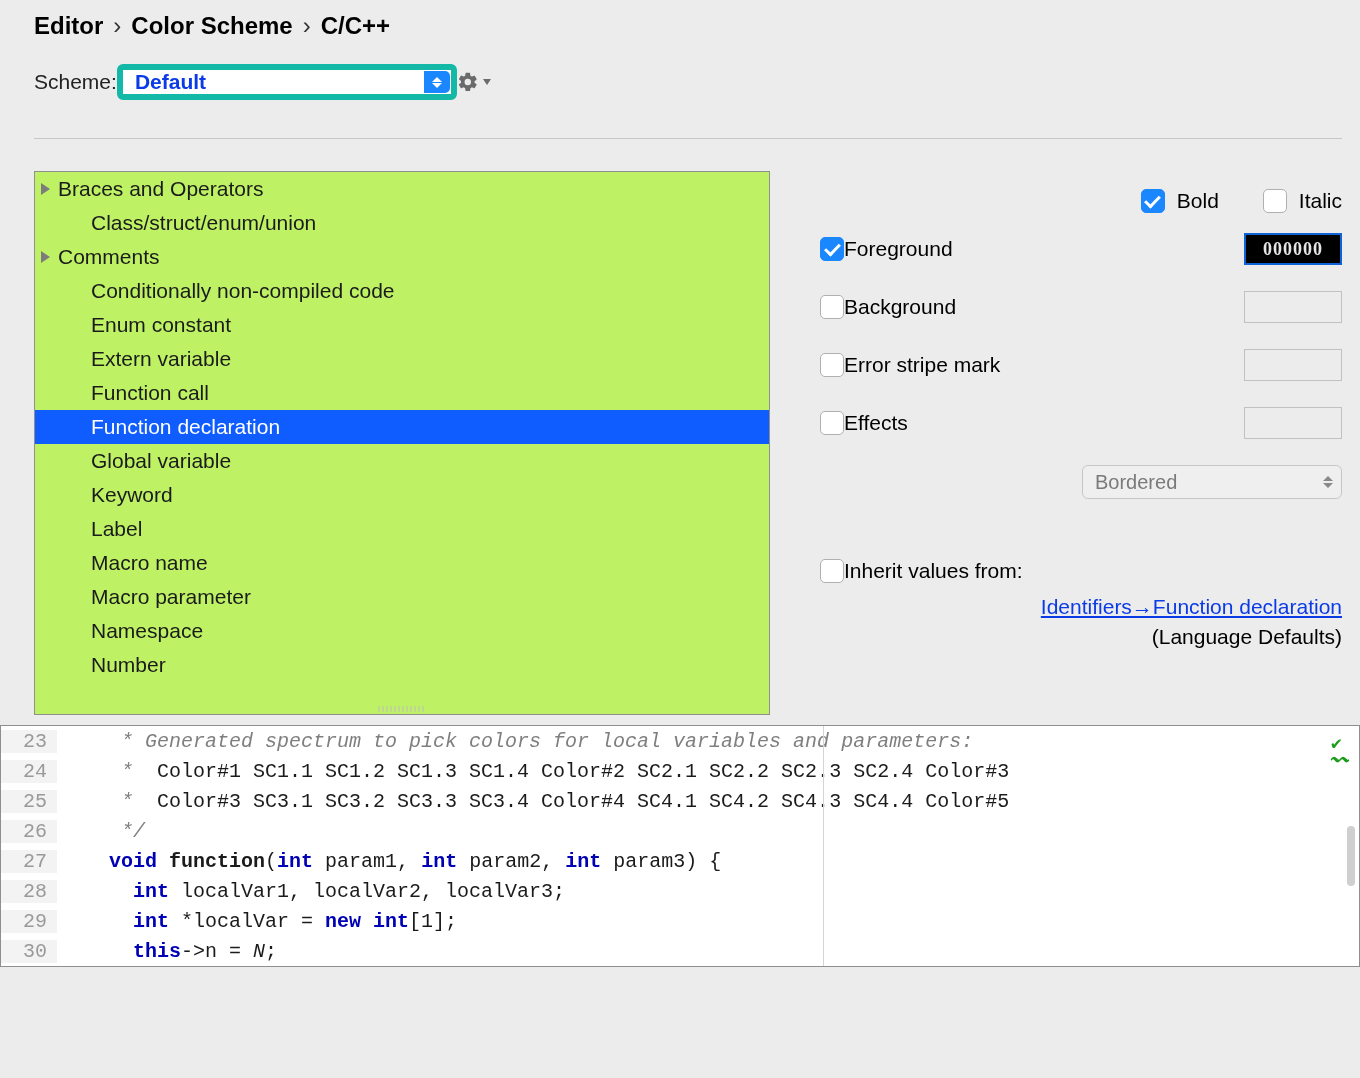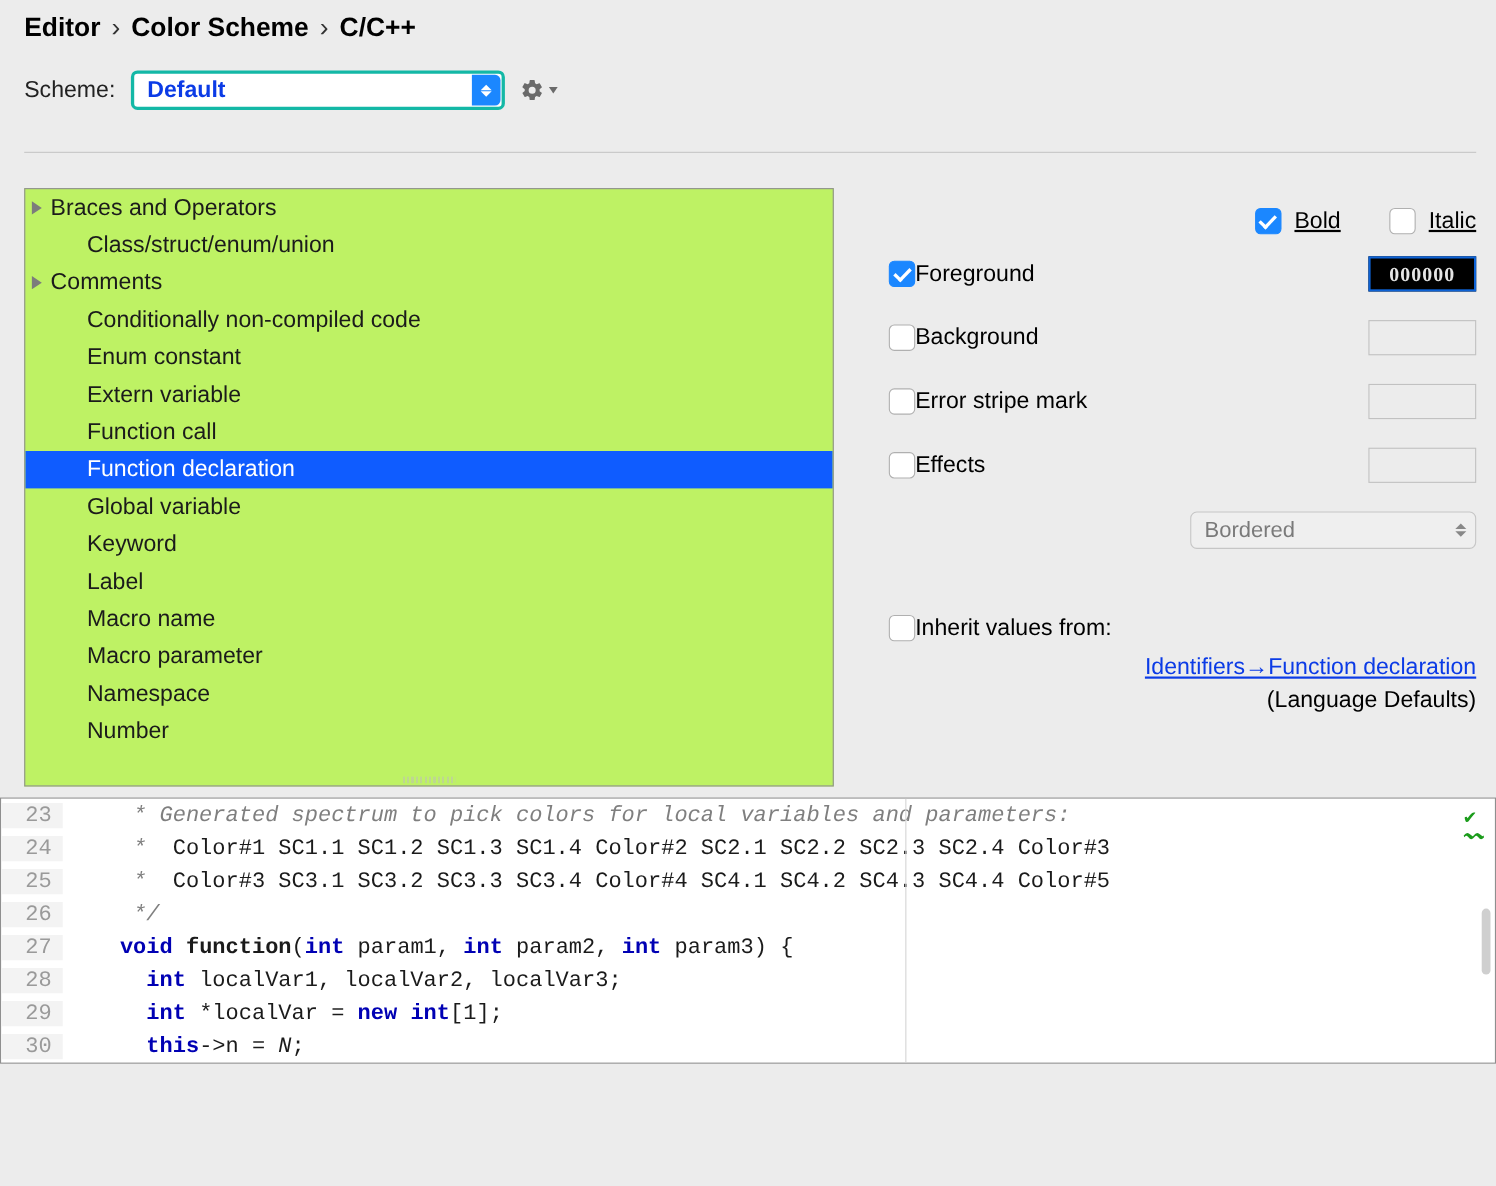--- a/index.html
+++ b/index.html
@@ -1,42 +1,42 @@
 <!DOCTYPE html>
 <html><head>
 <meta charset="utf-8">
 <style>
 * { box-sizing: border-box; margin: 0; padding: 0; }
 body { font-family: -apple-system, "Helvetica Neue", Arial, sans-serif; font-size: 20px; background: #ececec; color: #000; width: 1360px; }
-.container { padding: 12px 18px 0 22px; }
+.container { padding: 12px 18px 0 34px; }
 .breadcrumb { font-size: 24px; font-weight: bold; display: flex; align-items: center; gap: 10px; margin-bottom: 24px; }
 .breadcrumb .sep { font-weight: normal; color: #333; }
-.scheme-row { display: flex; align-items: center; gap: 14px; margin-bottom: 38px; }
+.scheme-row { display: flex; align-items: center; margin-bottom: 38px; }
 .scheme-label { font-size: 21px; color: #222; }
-.scheme-select { position: relative; width: 340px; height: 36px; background: #fff; border: 3px solid #14b8a6; border-radius: 6px; display: flex; align-items: center; padding: 0 12px; }
+.scheme-select { position: relative; width: 340px; height: 36px; background: #fff; border: 6px solid #14b8a6; border-radius: 6px; display: flex; align-items: center; padding: 0 12px; }
 .scheme-select .val { color: #0b3be6; font-weight: bold; font-size: 21px; }
 .scheme-select .arrows { position: absolute; right: 1px; top: 1px; bottom: 1px; width: 26px; background: #1b87ff; border-radius: 0 5px 5px 0; display: flex; flex-direction: column; align-items: center; justify-content: center; gap: 1px; }
 .scheme-select .arrows::before, .scheme-select .arrows::after { content: ""; width: 0; height: 0; border-left: 5px solid transparent; border-right: 5px solid transparent; }
 .scheme-select .arrows::before { border-bottom: 5px solid #fff; }
 .scheme-select .arrows::after { border-top: 5px solid #fff; }
 .gear-btn { display: flex; align-items: center; gap: 2px; color: #6a6a6a; }
 .gear-btn svg { fill: #6a6a6a; }
 .gear-btn .tri { width: 0; height: 0; border-left: 4px solid transparent; border-right: 4px solid transparent; border-top: 6px solid #6a6a6a; margin-left: 2px; }
 .divider { height: 1px; background: #c7c7c7; margin: 0 0 32px 0; }
 .main-row { display: flex; gap: 50px; align-items: flex-start; }
 .tree-box { width: 736px; height: 544px; background: #bef264; border: 1px solid #8f8f8f; overflow: hidden; position: relative; }
 .tree-list { overflow: hidden; }
 .tree-item { display: flex; align-items: center; height: 34px; font-size: 21px; color: #1b1b1b; padding-left: 26px; cursor: default; }
 .tree-item .arrow { width: 0; height: 0; border-top: 6px solid transparent; border-bottom: 6px solid transparent; border-left: 9px solid #7c7c7c; margin-right: 8px; margin-left: -20px; }
 .tree-item.indent { padding-left: 56px; }
 .tree-item.sel { background: #0f5cff; color: #fff; }
 .grip { position: absolute; left: 50%; bottom: 2px; transform: translateX(-50%); width: 48px; height: 6px; background: repeating-linear-gradient(90deg,#bdbdbd 0 2px,transparent 2px 4px); opacity: .5; }
 .right-panel { flex: 1; padding-top: 18px; }
 .opts-row { display: flex; justify-content: flex-end; gap: 44px; margin-bottom: 20px; align-items: center; }
-.opt { display: flex; gap: 12px; font-size: 21px; text-decoration: underline; }
+.opt { display: flex; gap: 12px; font-size: 21px; }
 .chk { width: 24px; height: 24px; border: 1px solid #b0b0b0; border-radius: 5px; background: #fff; display: inline-flex; align-items: center; justify-content: center; flex-shrink: 0; }
 .chk.on { background: #1b87ff; border-color: #1b87ff; }
 .chk.on::after { content: ""; width: 6px; height: 12px; border: solid #fff; border-width: 0 3px 3px 0; transform: rotate(44deg) translate(-1px,-1px); }
 .prop-row { display: flex; justify-content: space-between; align-items: center; margin-bottom: 26px; }
 .prop-left { display: flex; align-items: center; font-size: 21px; }
 .swatch { width: 98px; height: 32px; border: 1px solid #c1c1c1; display: flex; align-items: center; justify-content: center; }
 .swatch.black { background: #000; color: #e5e5e5; border: 2px solid #0e63d6; font-family: Liberation Serif, serif; font-weight: bold; font-size: 18px; letter-spacing: 1px; }
 .swatch.empty { background: #ececec; }
 .bordered-sel { width: 260px; height: 34px; background: #efefef; border: 1px solid #c6c6c6; border-radius: 6px; display: flex; align-items: center; padding: 0 12px; position: relative; color: #7a7a7a; font-size: 20px; margin-left: auto; }
 .bordered-sel .ud { position: absolute; right: 8px; top: 50%; transform: translateY(-50%); display: flex; flex-direction: column; gap: 2px; }

